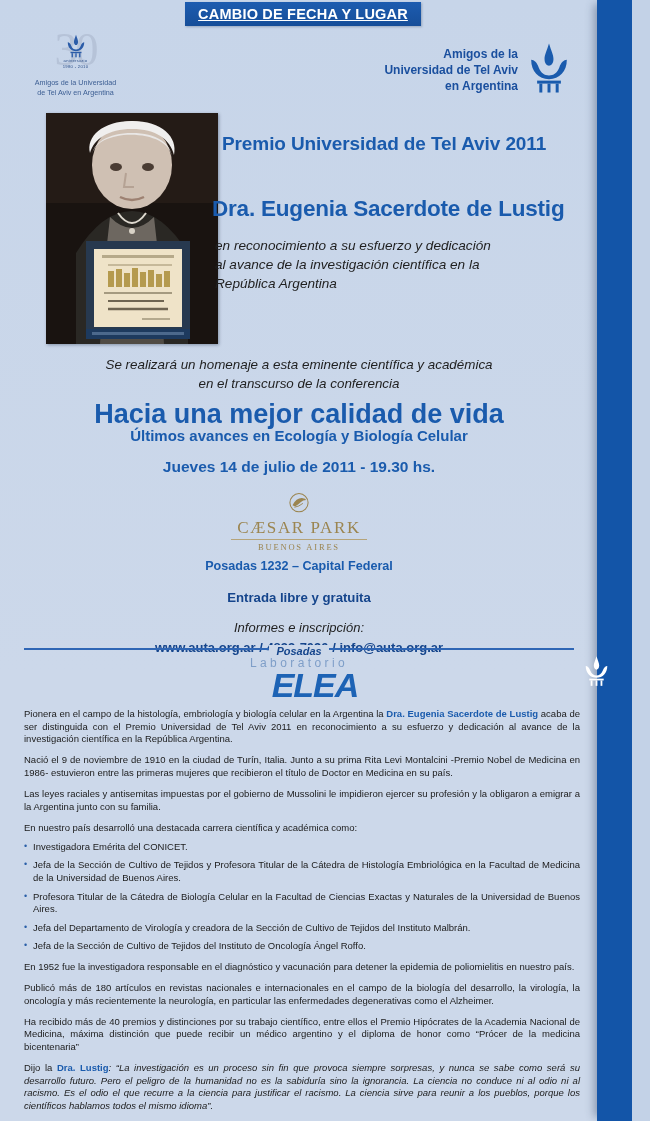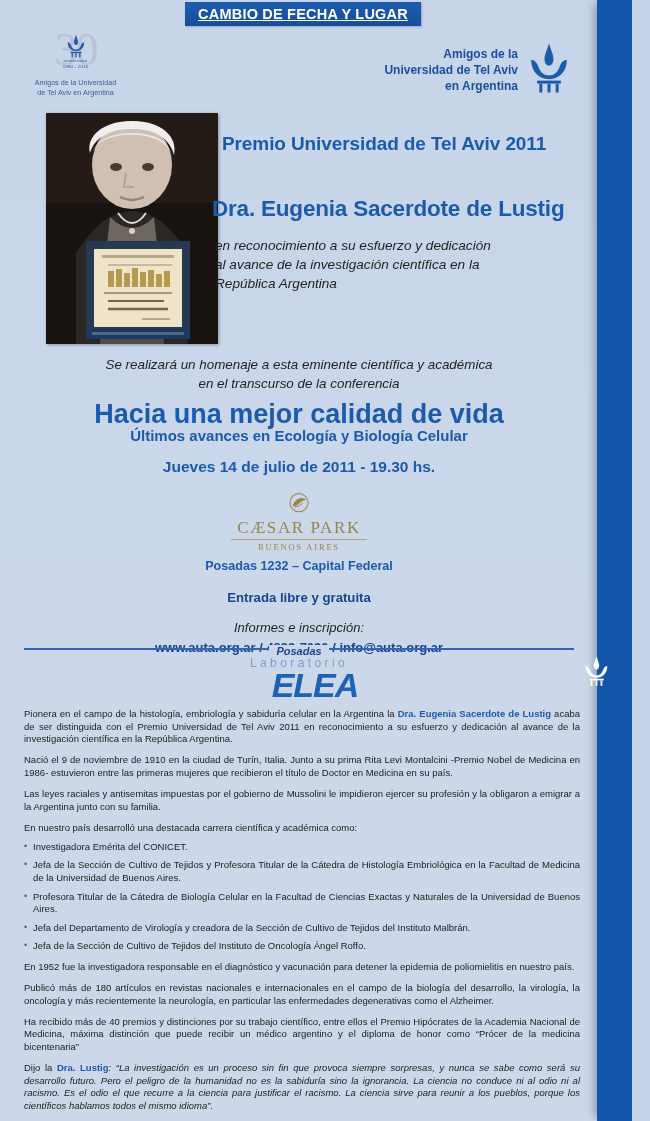--- a/index.html
+++ b/index.html
@@ -351,21 +351,21 @@
 
   <div class="auspicia-wrap">
     <div class="auspicia-line">
       <span>Posadas</span>
     </div>
     <div class="elea-lab">Laboratorio</div>
     <div class="elea-logo">ELEA</div>
   </div>
 
   <div class="body-text">
-    <p><span>Pionera en el campo de la histología, embriología y sabiduría celular en la Argentina la  </span><span class="hl">Dra. Eugenia Sacerdote de Lustig</span><span> acaba de ser distinguida con el Premio Universidad de Tel Aviv 2011 en reconocimiento a su esfuerzo y dedicación al avance de la investigación científica en la República Argentina.</span></p>
+    <p><span>Pionera en el campo de la histología, embriología y biología celular en la Argentina la  </span><span class="hl">Dra. Eugenia Sacerdote de Lustig</span><span> acaba de ser distinguida con el Premio Universidad de Tel Aviv 2011 en reconocimiento a su esfuerzo y dedicación al avance de la investigación científica en la República Argentina.</span></p>
     <p>Nació el 9 de noviembre de 1910 en la ciudad de Turín, Italia. Junto a su prima Rita Levi Montalcini -Premio Nobel de Medicina en 1986- estuvieron entre las primeras mujeres que recibieron el título de Doctor en Medicina en su país.</p>
     <p>Las leyes raciales y antisemitas impuestas por el gobierno de Mussolini le impidieron ejercer su profesión y la obligaron a emigrar a la Argentina junto con su familia.</p>
     <p>En nuestro país desarrolló una destacada carrera científica y académica como:</p>
     <ul>
       <li>Investigadora Emérita del CONICET.</li>
       <li>Jefa de la Sección de Cultivo de Tejidos y Profesora Titular de la Cátedra de Histología Embriológica en la Facultad de Medicina de la Universidad de Buenos Aires.</li>
       <li>Profesora Titular de la Cátedra de Biología Celular en la Facultad de Ciencias Exactas y Naturales de la Universidad de Buenos Aires.</li>
       <li>Jefa del Departamento de Virología y creadora de la Sección de Cultivo de Tejidos del Instituto Malbrán.</li>
       <li>Jefa de la Sección de Cultivo de Tejidos del Instituto de Oncología Ángel Roffo.</li>
     </ul>

